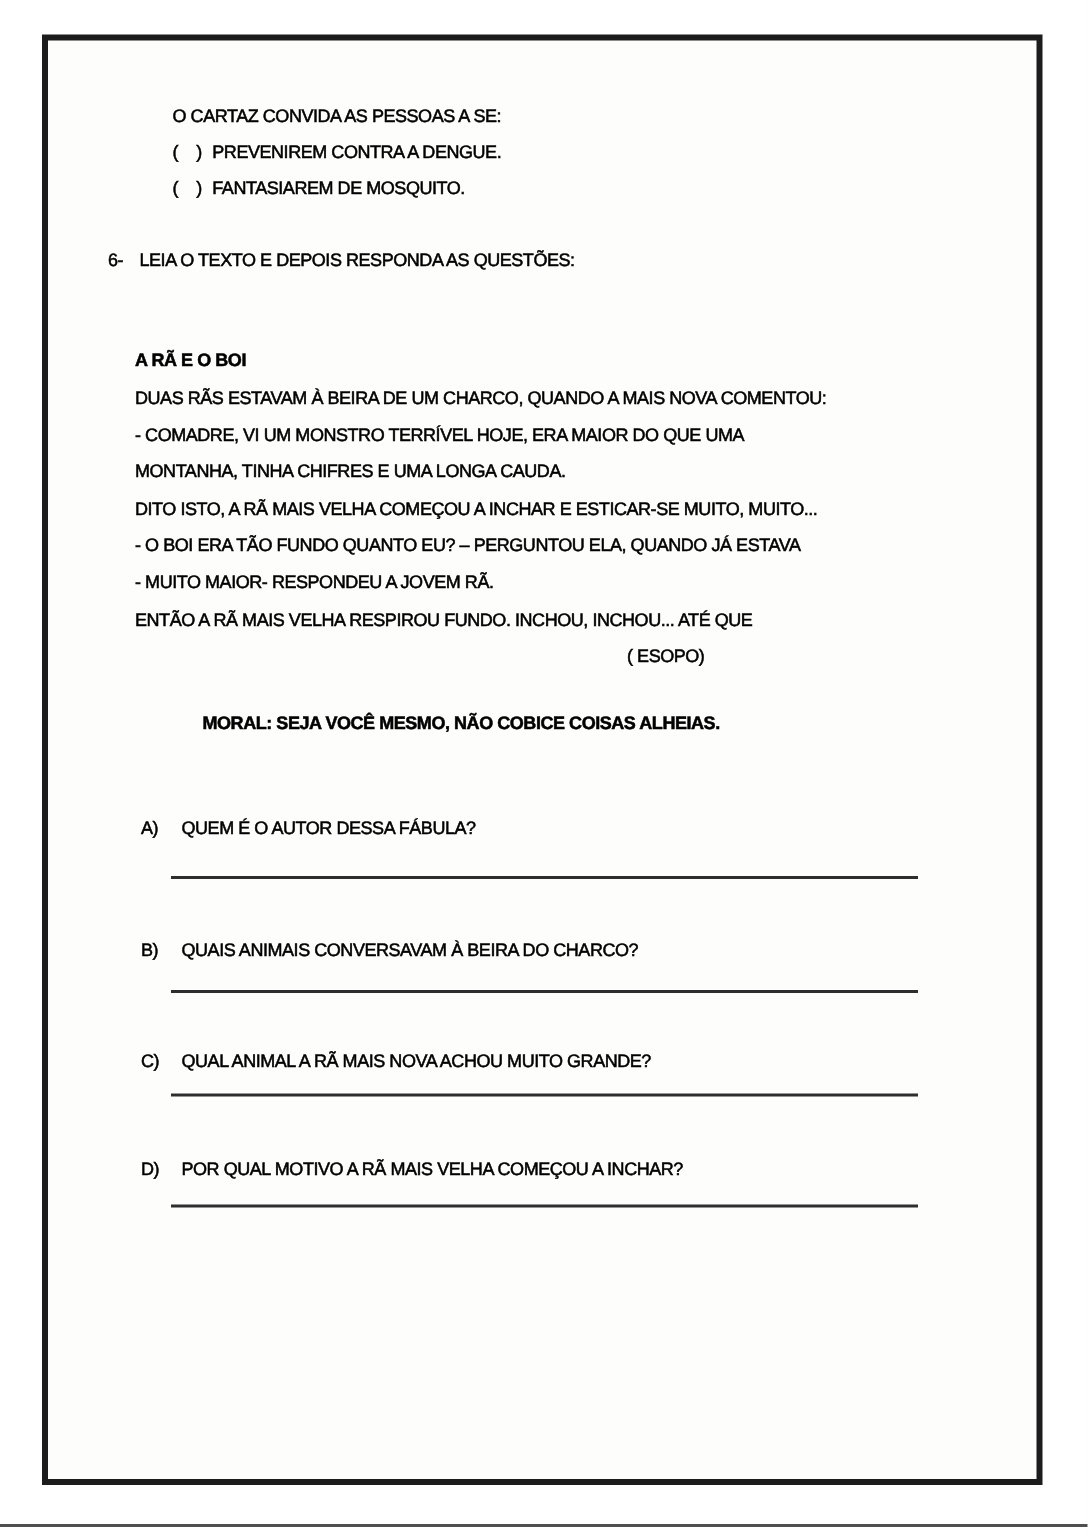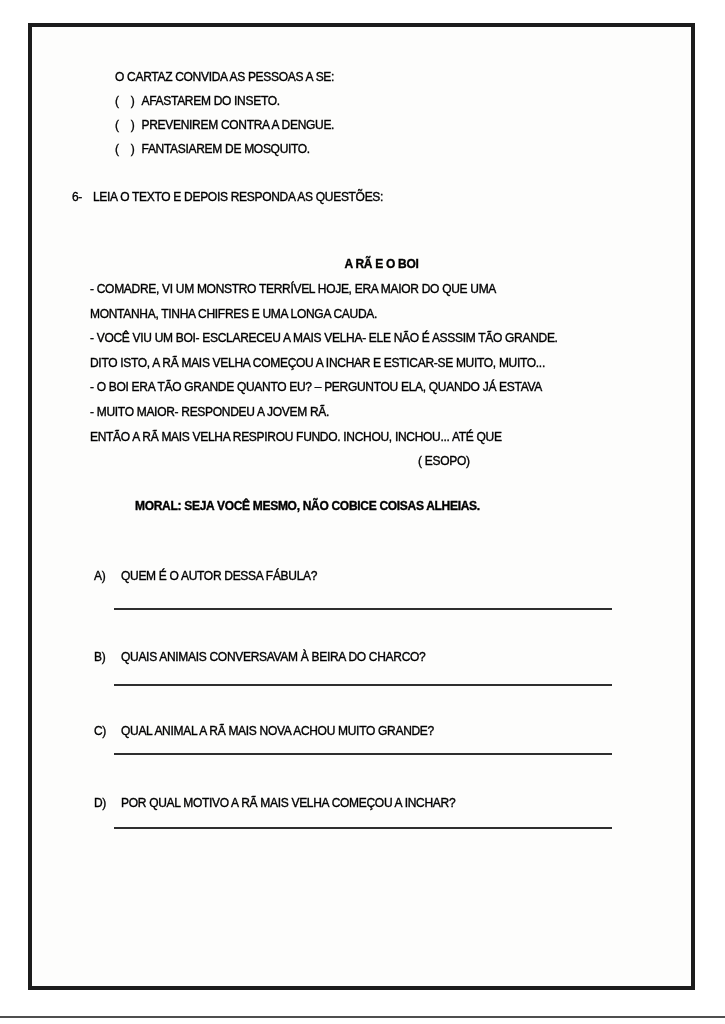--- a/index.html
+++ b/index.html
@@ -31,21 +31,20 @@
   .q6 {
     margin-top: 24px;
     margin-left: -18px;
     line-height: 24px;
     display: flex;
     white-space: nowrap;
   }
   .qnum { width: 21px; flex: none; }
   .fable-title {
     margin-top: 43px;
-    text-align: center;
     font-weight: 700;
     line-height: 24px;
   }
   .fable-lines { margin-top: 1px; }
   .fable-line { line-height: 24.6px; white-space: nowrap; }
   .attribution { line-height: 24.6px; padding-left: 328px; }
   .moral {
     margin-top: 20px;
     text-align: left;
     font-weight: 700;
@@ -81,38 +80,37 @@
   }
 </style>
 </head>
 <body>
 
 <div class="frame">
   <div class="content">
 
     <div class="intro">
       <div class="line">O CARTAZ CONVIDA AS PESSOAS A SE:</div>
-      <div class="line"><span class="marker">(    )</span><span>AFASTAREM DO INSETO.</span></div>
       <div class="line"><span class="marker">(    )</span><span>PREVENIREM CONTRA A DENGUE.</span></div>
       <div class="line"><span class="marker">(    )</span><span>FANTASIAREM DE MOSQUITO.</span></div>
     </div>
 
     <div class="q6">
       <span class="qnum">6-</span>
       <span>LEIA O TEXTO E DEPOIS RESPONDA AS QUESTÕES:</span>
     </div>
 
     <div>
       <div class="fable-title">A RÃ E O BOI</div>
       <div class="fable-lines">
+        <div class="fable-line">DUAS RÃS ESTAVAM À BEIRA DE UM CHARCO, QUANDO A MAIS NOVA COMENTOU:</div>
         <div class="fable-line">- COMADRE, VI UM MONSTRO TERRÍVEL HOJE, ERA MAIOR DO QUE UMA</div>
         <div class="fable-line">MONTANHA, TINHA CHIFRES E UMA LONGA CAUDA.</div>
-        <div class="fable-line">- VOCÊ VIU UM BOI- ESCLARECEU A MAIS VELHA- ELE NÃO É ASSSIM TÃO GRANDE.</div>
         <div class="fable-line">DITO ISTO, A RÃ MAIS VELHA COMEÇOU A INCHAR E ESTICAR-SE MUITO, MUITO...</div>
-        <div class="fable-line">- O BOI ERA TÃO GRANDE QUANTO EU? – PERGUNTOU ELA, QUANDO JÁ ESTAVA</div>
+        <div class="fable-line">- O BOI ERA TÃO FUNDO QUANTO EU? – PERGUNTOU ELA, QUANDO JÁ ESTAVA</div>
         <div class="fable-line">- MUITO MAIOR- RESPONDEU A JOVEM RÃ.</div>
         <div class="fable-line">ENTÃO A RÃ MAIS VELHA RESPIROU FUNDO. INCHOU, INCHOU... ATÉ QUE</div>
       </div>
       <div class="attribution">( ESOPO)</div>
       <div class="moral">MORAL: SEJA VOCÊ MESMO, NÃO COBICE COISAS ALHEIAS.</div>
     </div>
 
     <div class="question q-a">
       <span class="q-letter">A)</span>
       <span>QUEM É O AUTOR DESSA FÁBULA?</span>

